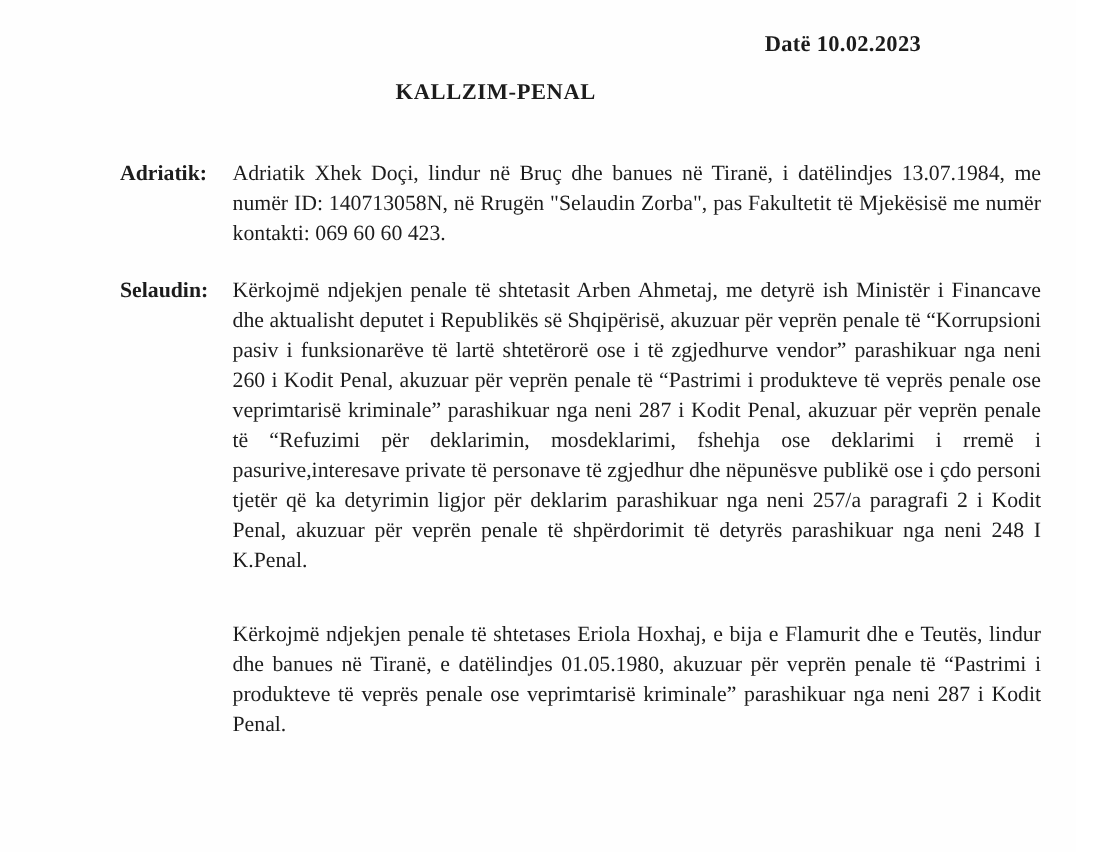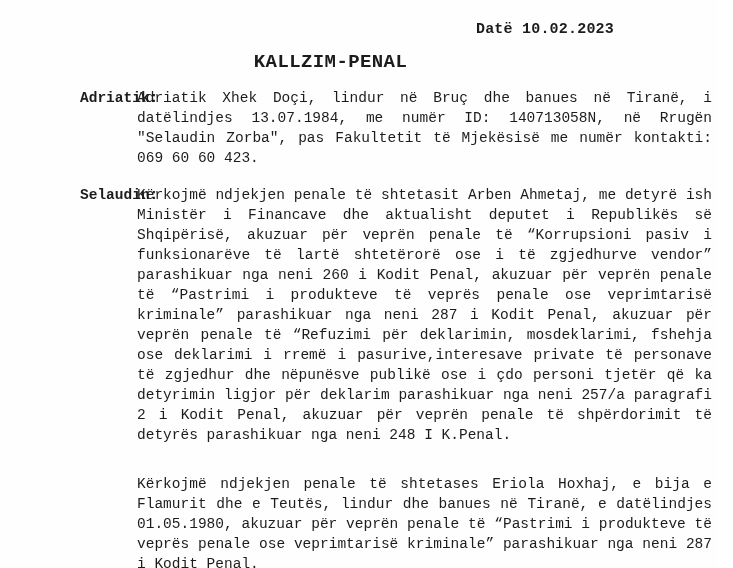--- a/index.html
+++ b/index.html
@@ -5,63 +5,63 @@
   html, body {
     margin: 0;
     padding: 0;
     background: #ffffff;
   }
   .page {
     position: relative;
     width: 717px;
     height: 568px;
     background: #fefefe;
-    font-family: Liberation Mono, monospace;
+    font-family: Liberation Serif, serif;
     color: #1c1c1c;
     font-size: 14.5px;
     line-height: 20px;
     overflow: hidden;
   }
   .doc-date {
     position: absolute;
     top: 20px;
     right: 103px;
     font-weight: 700;
     font-size: 15px;
     letter-spacing: 0.2px;
   }
   .doc-title {
     position: absolute;
     top: 52px;
     left: 0;
     right: 56px; 
     text-align: center;
     font-weight: 700;
-    font-size: 19px;
+    font-size: 15px;
     letter-spacing: 0.4px;
   }
   .content {
     position: absolute;
     top: 88px;
     left: 80px;
     width: 632px;
   }
   .section {
     position: relative;
     padding-left: 57px;
     text-align: justify;
   }
   .section .label {
     position: absolute;
     left: 0;
     top: 0;
     font-weight: 700;
   }
   .section p {
-    margin: 0;
+    margin: 18px;
   }
   .section p + p {
     margin-top: 29px;
   }
   .section-kallzues {
     margin-bottom: 17px;
   }
 </style>
 </head>
 <body>

